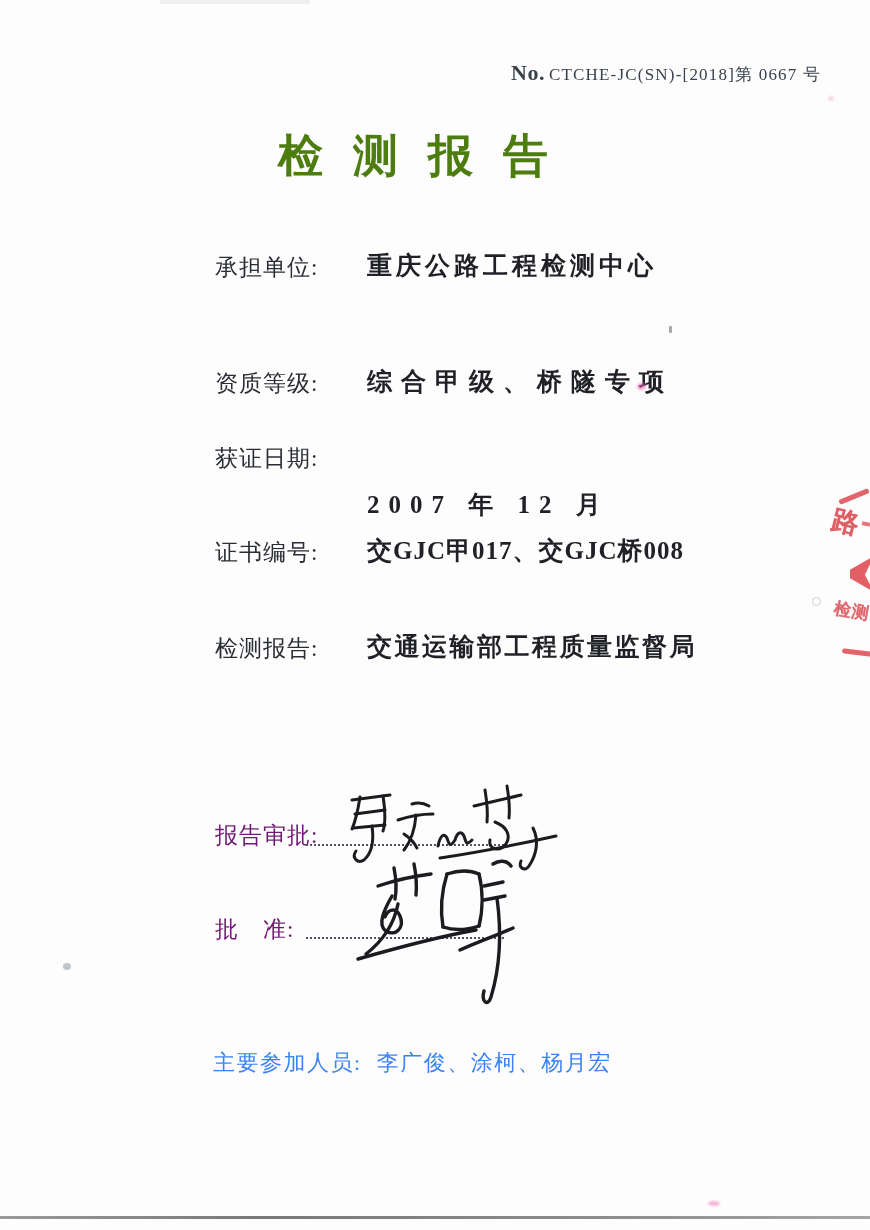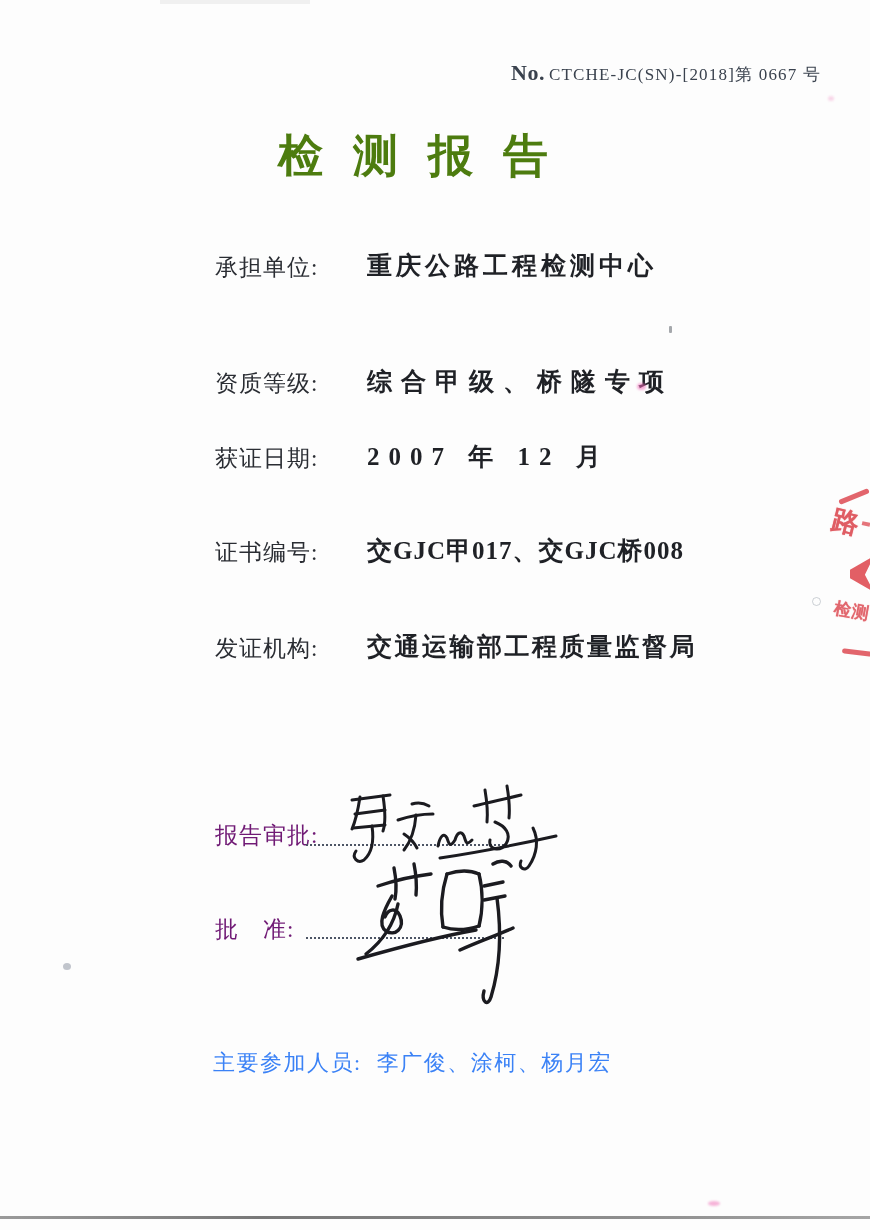--- a/index.html
+++ b/index.html
@@ -34,21 +34,21 @@
   .field-label{
     position:absolute;left:215px;top:0;
     font-size:23px;letter-spacing:1px;color:#2a2d33;white-space:nowrap;
   }
   .field-value{
     position:absolute;left:367px;top:-3px;
     font-size:25px;font-weight:700;color:#1f2126;white-space:nowrap;
   }
   .row-0{top:252px;} .row-0 .field-value{letter-spacing:4px;}
   .row-1{top:348px;margin-top:20px;} .row-1 .field-value{letter-spacing:9px;}
-  .row-2{top:443px;} .row-2 .field-value{letter-spacing:9px;}
+  .row-2{top:443px;} .row-2 .field-value{letter-spacing:9px;margin-top:48px;}
   .row-3{top:537px;padding-left:48px;} .row-3 .field-value{letter-spacing:1px;}
   .row-4{top:633px;} .row-4 .field-value{letter-spacing:2.5px;}
   
   .approval-label{
     position:absolute;left:215px;
     font-size:23px;letter-spacing:1px;color:#701a75;white-space:nowrap;
   }
   .approval-1{top:820px;}
   .approval-2{top:914px;}
   .dotted-line{
@@ -134,21 +134,21 @@
   </div>
   <div class="field-row row-2">
     <span class="field-label">获证日期:</span>
     <span class="field-value">2007 年 12 月</span>
   </div>
   <div class="field-row row-3">
     <span class="field-label">证书编号:</span>
     <span class="field-value">交GJC甲017、交GJC桥008</span>
   </div>
   <div class="field-row row-4">
-    <span class="field-label">发证机构:</span>
+    <span class="field-label">检测报告:</span>
     <span class="field-value">交通运输部工程质量监督局</span>
   </div>
 
   <span class="approval-label approval-1">报告审批:</span>
   <div class="dotted-line line-1"></div>
 
   <span class="approval-label approval-2">批　准:</span>
   <div class="dotted-line line-2"></div>
 
   <svg class="signatures" viewBox="0 0 290 250" fill="none" stroke="#1b1b20" stroke-width="3" stroke-linecap="round" stroke-linejoin="round">

